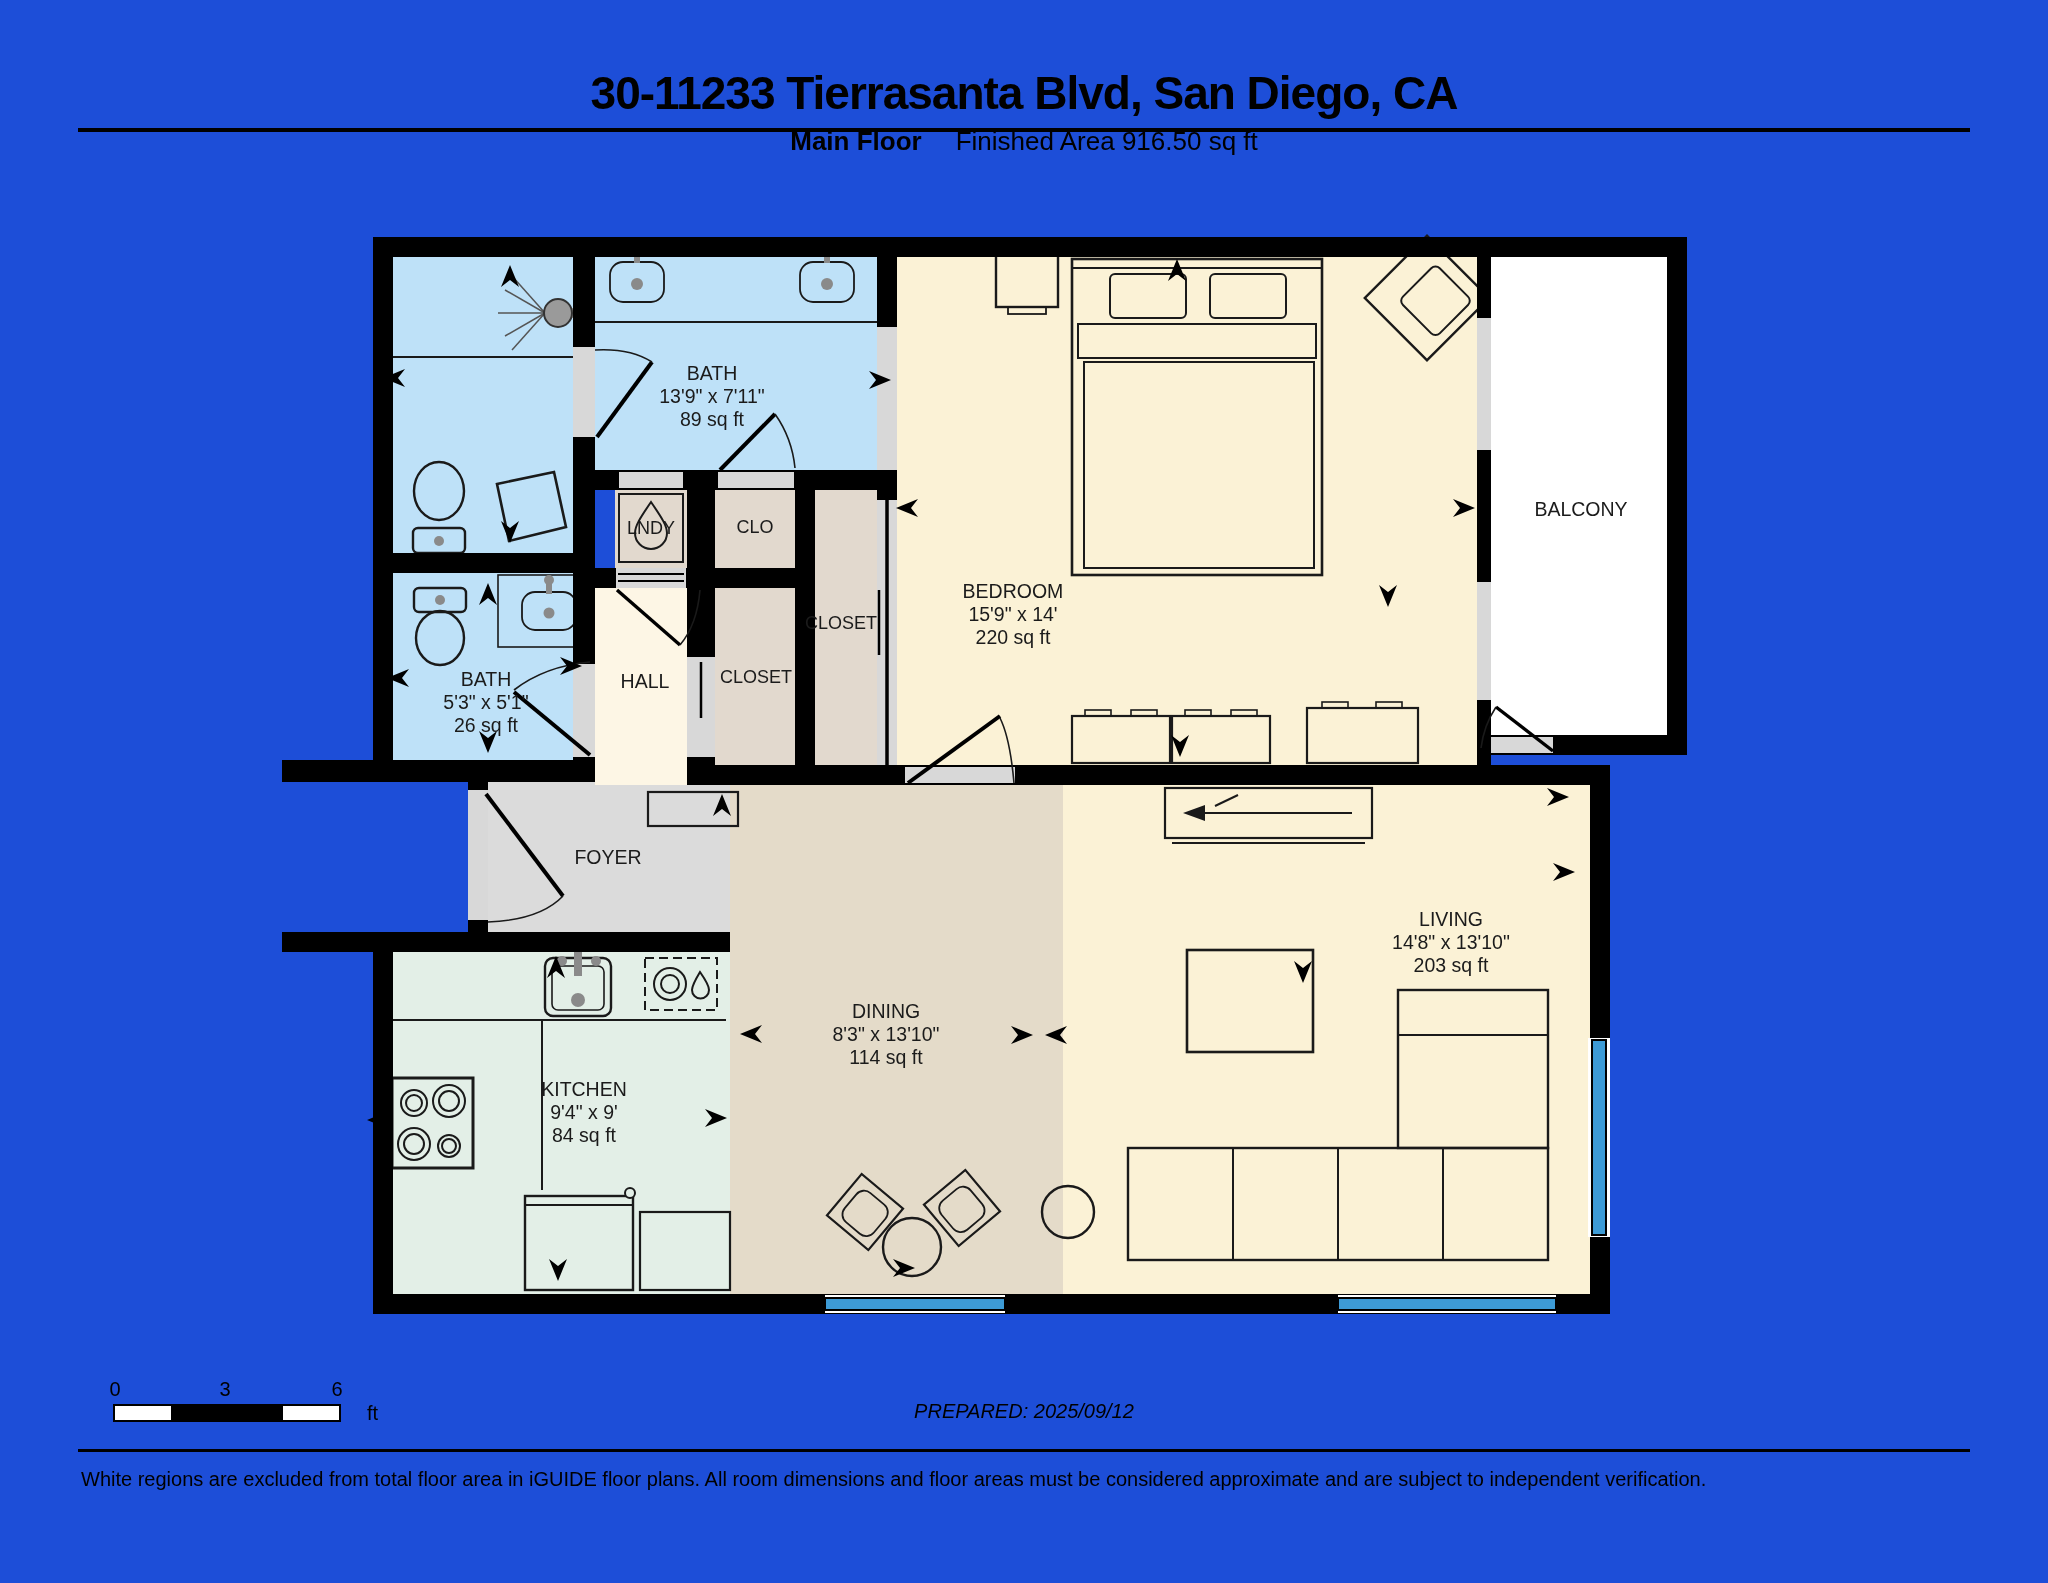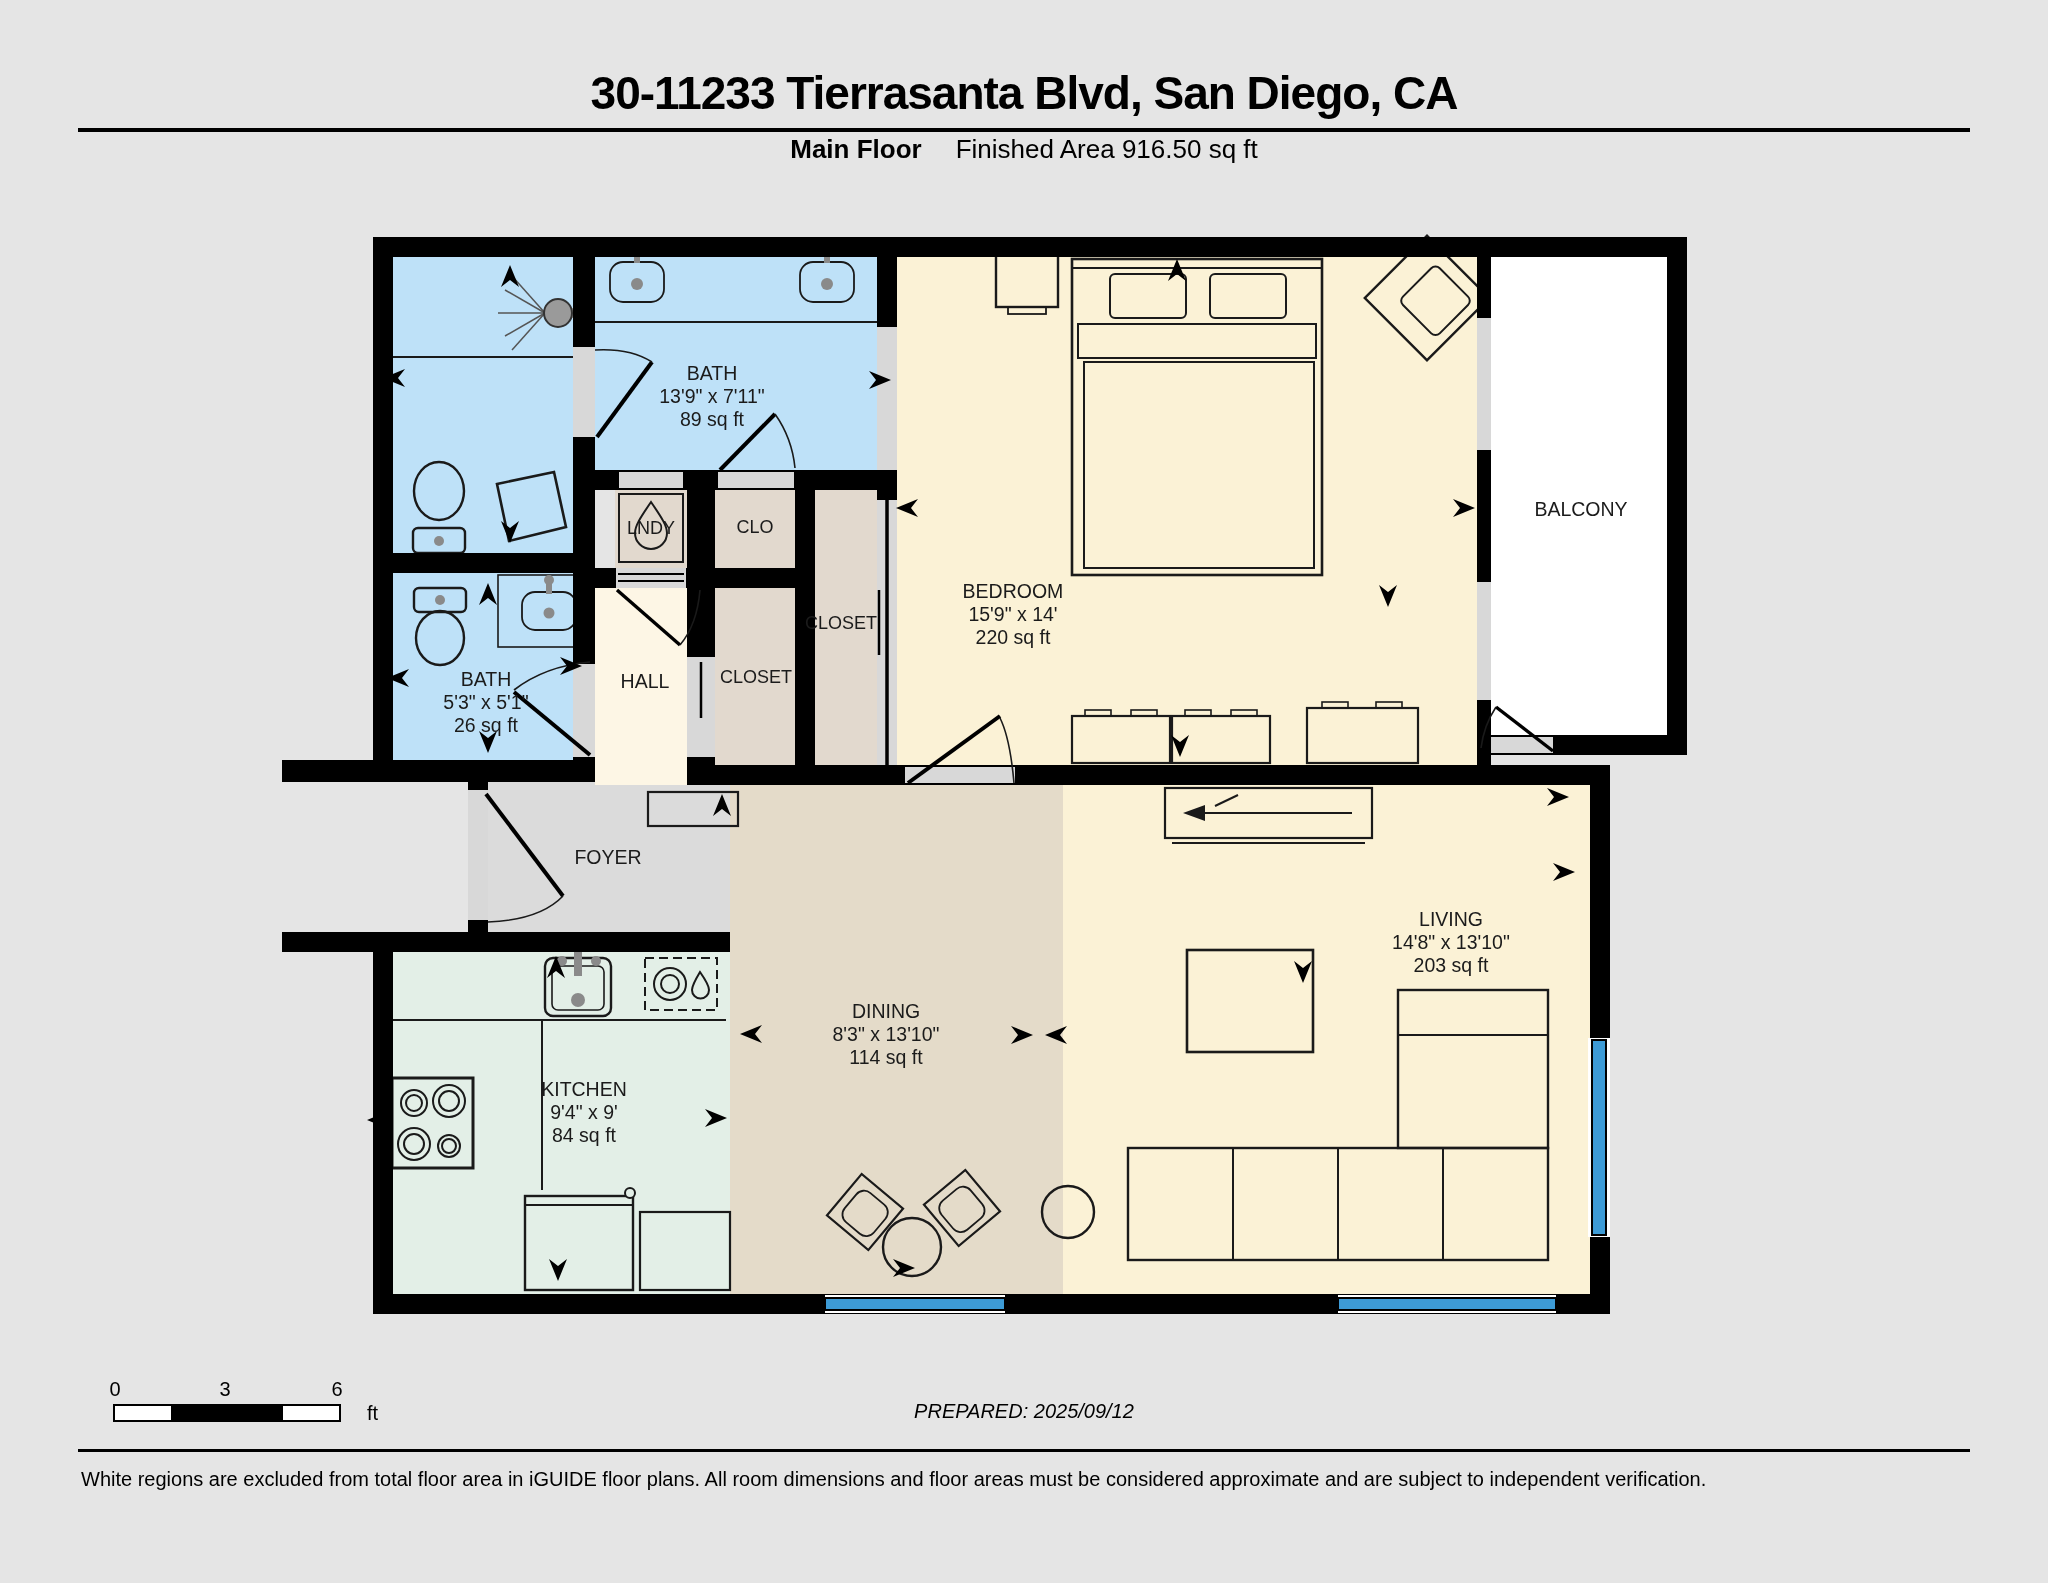--- a/index.html
+++ b/index.html
@@ -1,23 +1,23 @@
 <!DOCTYPE html>
 <html><head>
 <meta charset="utf-8">
 <style>
   html,body{margin:0;padding:0;background:#fff;}
-  .page{position:relative;width:2048px;height:1583px;background:#e5e5e5;overflow:hidden;
+  .page{position:relative;width:2048px;height:1583px;background:#1d4ed8;overflow:hidden;
         font-family:"Liberation Sans",sans-serif;color:#000;}
   .title{position:absolute;top:66px;left:0;width:100%;text-align:center;
          font-size:46px;font-weight:bold;letter-spacing:-1px;}
   .rule{position:absolute;left:78px;width:1892px;background:#000;}
   .r1{top:128px;height:4px;}
   .r2{top:1449px;height:3px;}
-  .subtitle{position:absolute;top:134px;left:0;width:100%;text-align:center;font-size:26px;}
+  .subtitle{position:absolute;top:126px;left:0;width:100%;text-align:center;font-size:26px;}
   .subtitle .fl{font-weight:bold;margin-right:34px;}
   .prepared{position:absolute;top:1400px;left:0;width:100%;text-align:center;font-size:20px;font-style:italic;}
   .disclaimer{position:absolute;top:1468px;left:81px;font-size:20px;}
   .scalebar{position:absolute;left:113px;top:1378px;width:300px;height:60px;}
   .scalebar .num{position:absolute;top:0;font-size:20px;transform:translateX(-50%);}
   .sb-bar{position:absolute;top:26px;left:0;width:224px;height:14px;border:2px solid #000;
           display:flex;}
   .sb-seg{height:100%;flex:1 1 0;}
   .sb-ft{position:absolute;top:24px;left:238px;font-size:20px;margin-left:16px;}
   svg text{font-family:"Liberation Sans",sans-serif;}

